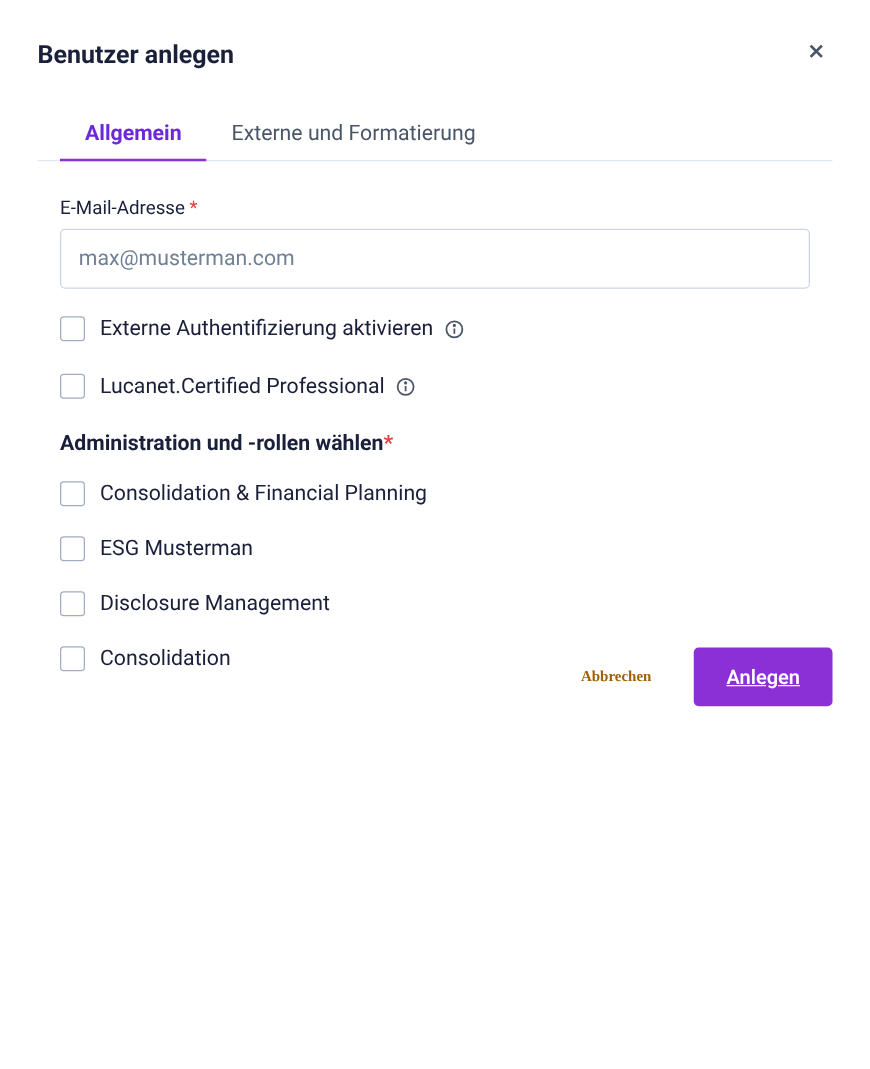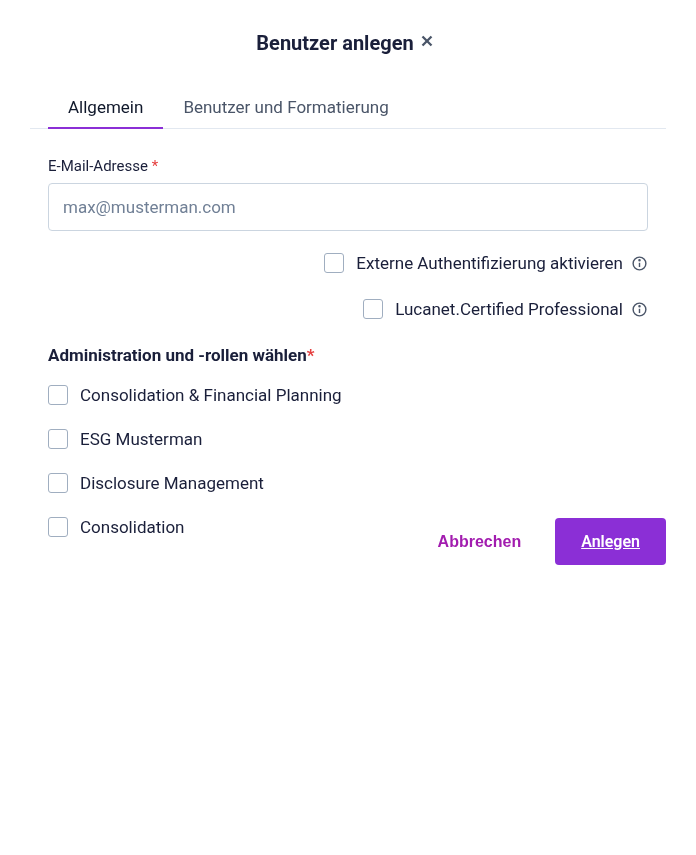--- a/index.html
+++ b/index.html
@@ -14,21 +14,21 @@
       height: 855px;
       position: relative;
       color: #1a1a2e;
     }
     .modal {
       padding: 28px 30px;
       position: relative;
     }
     .modal-header {
       display: flex;
-      justify-content: center;
+      justify-content: space-between;
       align-items: center;
       margin-bottom: 30px;
     }
     .modal-title {
       font-size: 20px;
       font-weight: 700;
       color: #1a1f3a;
     }
     .close-btn {
       background: none;
@@ -57,23 +57,23 @@
       cursor: pointer;
       border-bottom: 2px solid transparent;
       margin-bottom: -1px;
       background: none;
       border-left: none;
       border-right: none;
       border-top: none;
       font-family: inherit;
     }
     .tab.active {
-      color: #0f172a;
+      color: #6d28d9;
       border-bottom-color: #8b2fd6;
-      font-weight: 400;
+      font-weight: 700;
     }
     .form-content {
       padding-left: 18px;
       padding-right: 18px;
     }
     .form-group {
       margin-bottom: 22px;
     }
     .form-label {
       display: block;
@@ -94,21 +94,20 @@
       font-family: inherit;
     }
     .form-input::placeholder {
       color: #718096;
     }
     .checkbox-row {
       display: flex;
       align-items: center;
       gap: 12px;
       margin-bottom: 26px;
-      justify-content: flex-end;
     }
     .checkbox {
       width: 20px;
       height: 20px;
       border: 1.5px solid #a0aec0;
       border-radius: 3px;
       cursor: pointer;
       background: #fff;
       flex-shrink: 0;
     }
@@ -152,26 +151,26 @@
       position: absolute;
       bottom: 24px;
       right: 30px;
       display: flex;
       gap: 14px;
       align-items: center;
     }
     .btn-cancel {
       background: none;
       border: none;
-      color: #a21caf;
-      font-size: 16px;
+      color: #a16207;
+      font-size: 12px;
       font-weight: 600;
       cursor: pointer;
       padding: 14px 20px;
-      font-family: Liberation Sans, sans-serif;
+      font-family: Liberation Serif, serif;
     }
     .btn-primary {
       background: #8b2fd6;
       border: none;
       color: #fff;
       font-size: 16px;
       font-weight: 600;
       cursor: pointer;
       padding: 14px 26px;
       border-radius: 4px;
@@ -190,21 +189,21 @@
         <svg viewBox="0 0 24 24" fill="none" stroke="currentColor" stroke-width="3">
           <line x1="18" y1="6" x2="6" y2="18"></line>
           <line x1="6" y1="6" x2="18" y2="18"></line>
         </svg>
       </span>
     </button>
   </div>
 
   <div class="tabs">
     <button class="tab active">Allgemein</button>
-    <button class="tab">Benutzer und Formatierung</button>
+    <button class="tab">Externe und Formatierung</button>
   </div>
 
   <div class="form-content">
 
     <div class="form-group">
       <label class="form-label">
         <span>E-Mail-Adresse</span> <span class="required">*</span>
       </label>
       <input type="text" class="form-input" placeholder="max@musterman.com" style="">
     </div>

